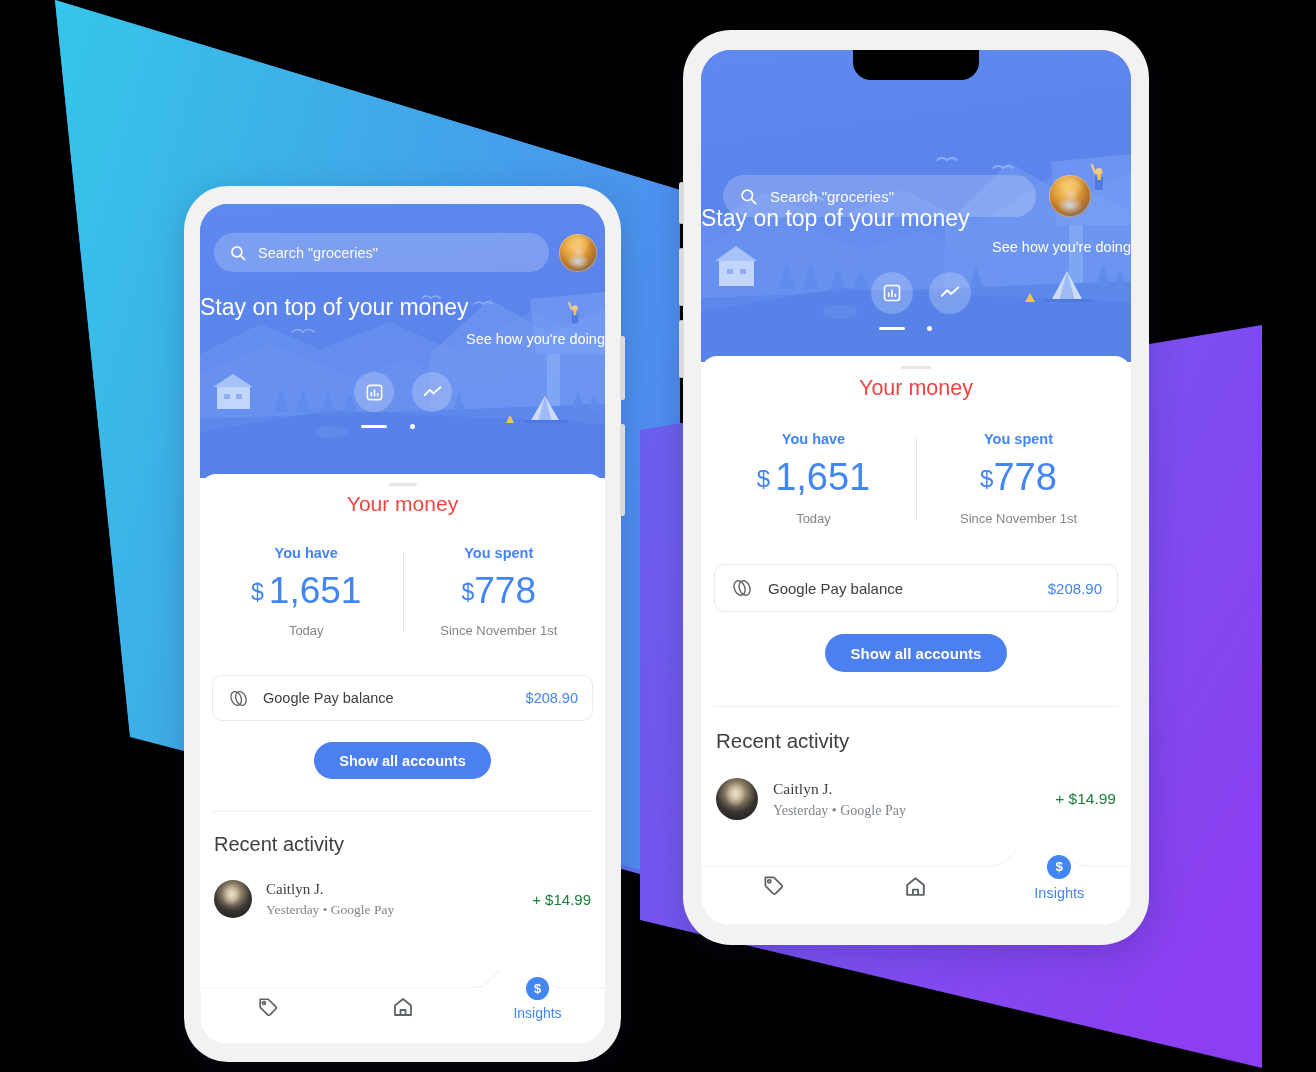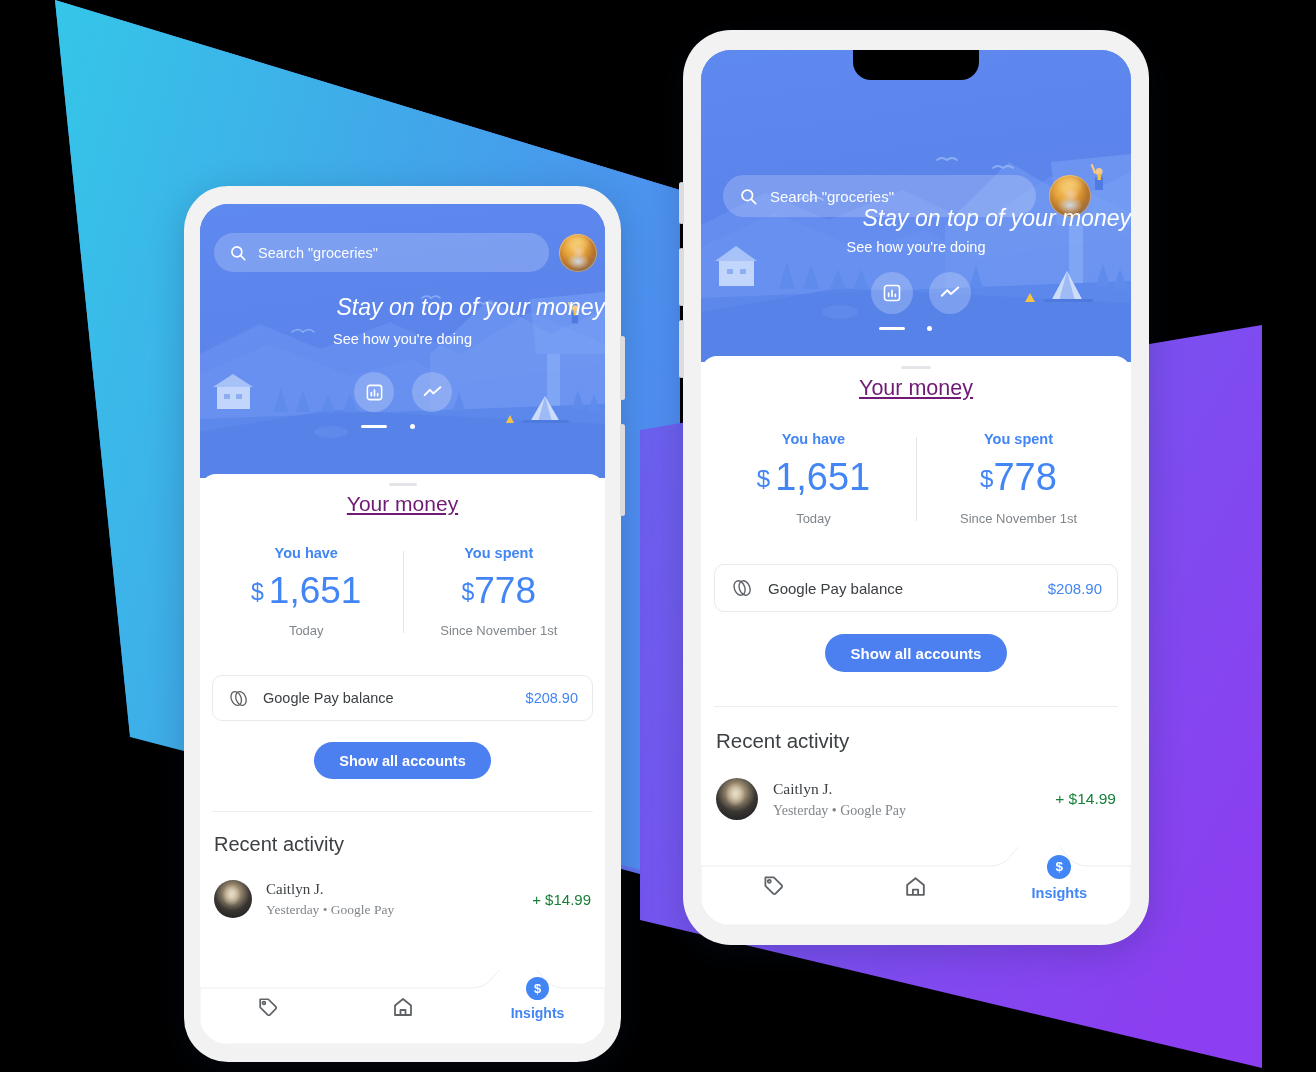--- a/index.html
+++ b/index.html
@@ -76,33 +76,32 @@
     content: "";
     position: absolute; inset: 0;
     background:
       radial-gradient(ellipse 42% 30% at 50% 72%, #cdd8e6 0%, rgba(205,216,230,0) 72%),
       radial-gradient(ellipse 26% 22% at 52% 46%, #f2c9a0 0%, rgba(242,201,160,0) 70%),
       radial-gradient(ellipse 46% 34% at 50% 22%, #f5cb74 0%, rgba(245,203,116,0) 75%);
   }
   .hero-title {
     position: absolute;
     width: 100%;
+    text-align: left;
+    color: #fff;
+    font-weight: 400;
+    white-space: nowrap;
+  }
+  .hero-sub {
+    position: absolute;
+    width: 100%;
     text-align: right;
     color: #fff;
     font-weight: 400;
     white-space: nowrap;
-    font-style: italic;
-  }
-  .hero-sub {
-    position: absolute;
-    width: 100%;
-    text-align: center;
-    color: #fff;
-    font-weight: 400;
-    white-space: nowrap;
   }
   .toggle-circle {
     position: absolute;
     border-radius: 50%;
     background: rgba(255,255,255,0.22);
     display: flex; align-items: center; justify-content: center;
   }
   .page-indicator { position: absolute; }
   .pi-bar { position: absolute; background: #fff; border-radius: 2px; }
   .pi-dot { position: absolute; background: #fff; border-radius: 50%; }
@@ -117,23 +116,22 @@
   }
   .grabber {
     position: absolute;
     left: 50%; transform: translateX(-50%);
     background: #e3e5e8;
     border-radius: 2px;
   }
   .sheet-title {
     width: 100%;
     text-align: center;
-    color: #701a75;
+    color: #ef4444;
     font-weight: 400;
-    text-decoration: underline;
   }
   .stats { display: flex; position: relative; }
   .stat { flex: 1; text-align: center; }
   .stat-label { color: #4285f4; font-weight: 700; }
   .stat-value { color: #4285f4; font-weight: 400; white-space: nowrap; }
   .stat-value .cur { font-weight: 400; }
   .stat-caption { color: #80868b; font-weight: 400; }
   .stat-divider {
     position: absolute;
     background: #e1e3e6;
@@ -198,21 +196,21 @@
     align-items: center; justify-content: center;
     position: relative;
   }
   .nav-badge {
     border-radius: 50%;
     background: #4285f4;
     color: #fff;
     display: flex; align-items: center; justify-content: center;
     font-weight: 700;
   }
-  .nav-label { color: #4285f4; font-weight: 700; }
+  .nav-label { color: #4285f4; font-weight: 400; }
   svg { display: block; }
 </style>
 </head>
 <body>
 
 <div class="bg-layer">
   <svg class="bg-shape" width="1316" height="1072" viewBox="0 0 1316 1072">
     <defs>
       <linearGradient id="gradLeft" x1="0" y1="0" x2="1" y2="0.4">
         <stop offset="0%" stop-color="#35c6e8"></stop>

